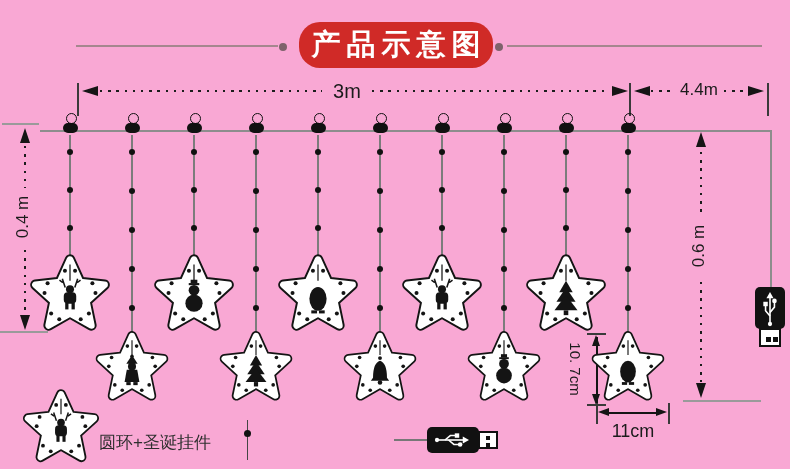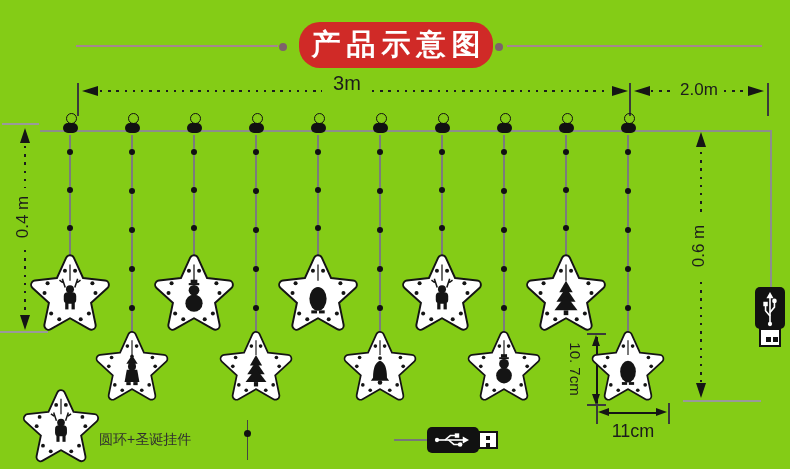--- a/index.html
+++ b/index.html
@@ -1,36 +1,36 @@
 <!DOCTYPE html>
 <html><head>
 <meta charset="utf-8">
 <style>
   html,body{margin:0;padding:0;background:#fff;}
-  #canvas{position:relative;width:790px;height:469px;background:#84cc16;overflow:hidden;
+  #canvas{position:relative;width:790px;height:469px;background:#f9a8d4;overflow:hidden;
           font-family:"Liberation Sans",sans-serif;color:#1c1c1c;}
   .abs{position:absolute;}
   .doth{height:2.4px;background:repeating-linear-gradient(90deg,#1c1c1c 0 2.4px,transparent 2.4px 8.2px);}
   .dotv{width:2.4px;background:repeating-linear-gradient(180deg,#1c1c1c 0 2.4px,transparent 2.4px 8.2px);}
   .tickv{width:1.6px;background:#3a3a3a;}
   .tickh{height:1.6px;background:#3a3a3a;}
   .grayline{background:#9a9a9a;}
   .wire{background:#8d8d8d;}
   .arl{width:0;height:0;border-top:5.5px solid transparent;border-bottom:5.5px solid transparent;border-right:16px solid #151515;}
   .arr{width:0;height:0;border-top:5.5px solid transparent;border-bottom:5.5px solid transparent;border-left:16px solid #151515;}
   .aru{width:0;height:0;border-left:5.5px solid transparent;border-right:5.5px solid transparent;border-bottom:15px solid #151515;}
   .ard{width:0;height:0;border-left:5.5px solid transparent;border-right:5.5px solid transparent;border-top:15px solid #151515;}
   .arl.sm{border-top-width:4.5px;border-bottom-width:4.5px;border-right-width:11px;}
   .arr.sm{border-top-width:4.5px;border-bottom-width:4.5px;border-left-width:11px;}
   .aru.sm{border-left-width:4.5px;border-right-width:4.5px;border-bottom-width:11px;}
   .ard.sm{border-left-width:4.5px;border-right-width:4.5px;border-top-width:11px;}
   .dimlabel{font-size:20px;color:#1c1c1c;text-align:center;}
   .rot-ccw{transform:translate(-50%,-50%) rotate(-90deg);white-space:nowrap;font-size:17px;}
   .rot-cw{transform:translate(-50%,-50%) rotate(90deg);white-space:nowrap;font-size:15px;}
-  .legend-text{font-size:14px;color:#2f2f2f;white-space:nowrap;}
+  .legend-text{font-size:17px;color:#2f2f2f;white-space:nowrap;}
   #title-box{display:flex;align-items:center;justify-content:center;background:#d02a27;border-radius:21px;}
   #title-box span{color:#fff;font-size:29px;font-weight:bold;letter-spacing:6px;padding-left:6px;}
   .usb-body{background:#111;border-radius:5px;}
   .usb-conn{background:#fff;border:2.5px solid #111;box-sizing:border-box;}
   .sq{background:#111;position:absolute;}
 </style>
 </head>
 <body>
 
 <div id="canvas">
@@ -39,28 +39,28 @@
   <div class="abs" style="left:279px;top:43px;width:8px;height:8px;border-radius:50%;background:#7e626b;"></div>
   <div id="title-box" class="abs" style="left:299px;top:22px;width:194px;height:46px;">
     <span>产品示意图</span>
   </div>
   <div class="abs" style="left:495px;top:43px;width:8px;height:8px;border-radius:50%;background:#7e626b;"></div>
   <div class="abs" style="left:507px;top:45px;width:255px;height:2.2px;background:#a5878e;"></div>
 
   <div class="abs tickv" style="left:77px;top:83px;height:33px;"></div>
   <div class="abs arl" style="left:82px;top:86px;"></div>
   <div class="abs doth" style="left:100px;top:90px;width:222px;"></div>
-  <div class="abs dimlabel" style="left:322px;top:72px;width:50px;">3m</div>
+  <div class="abs dimlabel" style="left:322px;top:80px;width:50px;">3m</div>
   <div class="abs doth" style="left:372px;top:90px;width:234px;"></div>
   <div class="abs arr" style="left:612px;top:86px;"></div>
   <div class="abs tickv" style="left:629px;top:83px;height:33px;"></div>
 
   <div class="abs arl" style="left:634px;top:86px;"></div>
   <div class="abs doth" style="left:651px;top:90px;width:23px;"></div>
-  <div class="abs dimlabel" style="left:674px;top:80px;width:50px;font-size:17px;">2.0m</div>
+  <div class="abs dimlabel" style="left:674px;top:80px;width:50px;font-size:17px;">4.4m</div>
   <div class="abs doth" style="left:724px;top:90px;width:22px;"></div>
   <div class="abs arr" style="left:748px;top:86px;"></div>
   <div class="abs tickv" style="left:767px;top:83px;height:33px;"></div>
 
   <div class="abs wire" style="left:40px;top:129.5px;width:731px;height:2px;"></div>
   <div class="abs wire" style="left:769.5px;top:130px;width:2px;height:158px;"></div>
 
   <div class="abs grayline" style="left:2px;top:123px;width:37px;height:2px;"></div>
   <div class="abs aru" style="left:19.5px;top:128px;"></div>
   <div class="abs dotv" style="left:23.8px;top:146px;height:42px;"></div>

